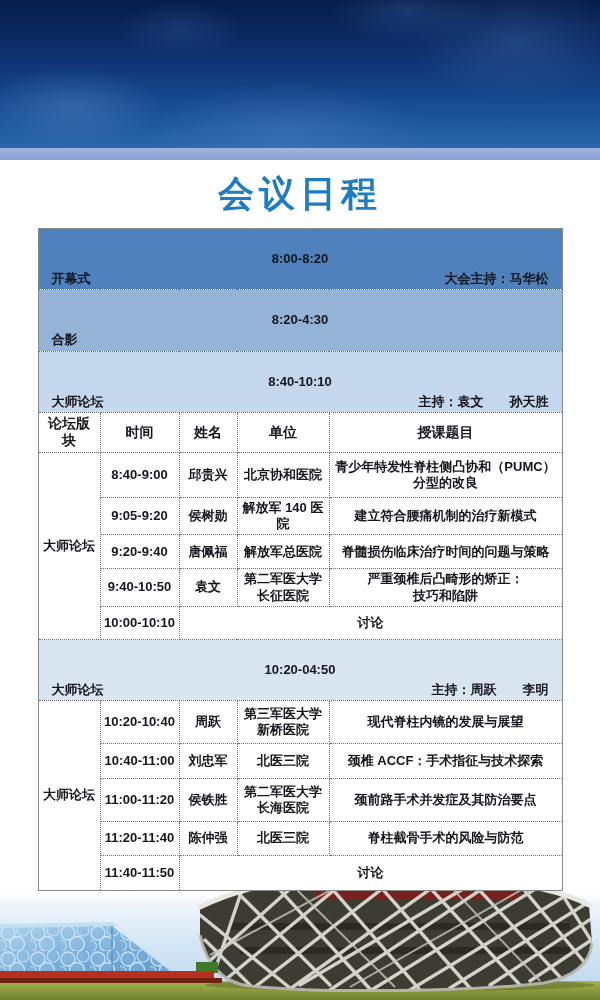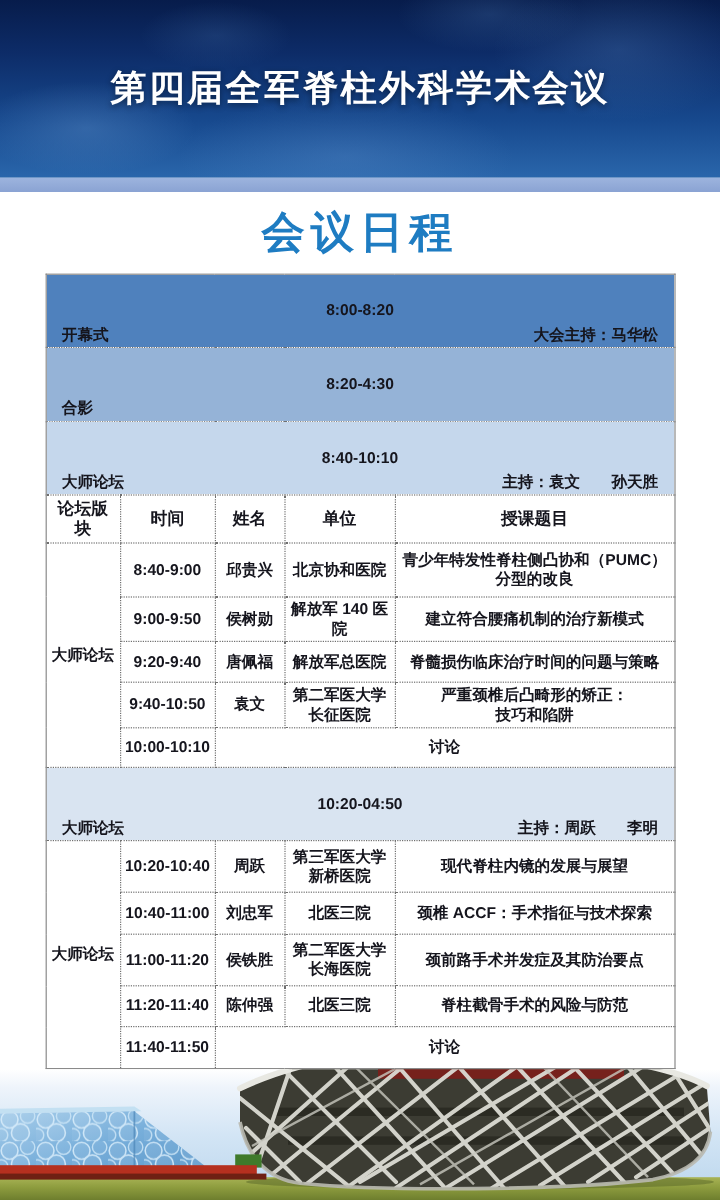--- a/index.html
+++ b/index.html
@@ -69,21 +69,20 @@
     background:linear-gradient(180deg,#ffffff 0%, #eef4fb 14%, #d3e5f5 50%, #b9d5ec 100%);
   }
   .scene svg { position:absolute; left:0; bottom:0; width:600px; height:205px; display:block; }
 </style>
 </head>
 <body>
 
 <div class="page">
 
   <header class="banner">
-    <div class="banner-line">第四届全军脊柱外科学术会议</div>
   </header>
   <div class="banner-strip"></div>
 
   <div class="title-area">
     <h1 class="page-title">会议日程</h1>
   </div>
 
   <table class="schedule">
     <colgroup>
         <col style="width:62px">
@@ -131,21 +130,21 @@
 
       <tr class="h45">
         <td class="block-cell" rowspan="5">大师论坛</td>
         <td class="cell-time">8:40-9:00</td>
         <td class="cell-name">邱贵兴</td>
         <td class="cell-org">北京协和医院</td>
         <td class="cell-topic">青少年特发性脊柱侧凸协和（PUMC）
 分型的改良</td>
       </tr>
       <tr class="h34">
-        <td class="cell-time">9:00-9:50</td>
+        <td class="cell-time">9:05-9:20</td>
         <td class="cell-name">侯树勋</td>
         <td class="cell-org">解放军 140 医院</td>
         <td class="cell-topic">建立符合腰痛机制的治疗新模式</td>
       </tr>
       <tr class="h34">
         <td class="cell-time">9:20-9:40</td>
         <td class="cell-name">唐佩福</td>
         <td class="cell-org">解放军总医院</td>
         <td class="cell-topic">脊髓损伤临床治疗时间的问题与策略</td>
       </tr>

